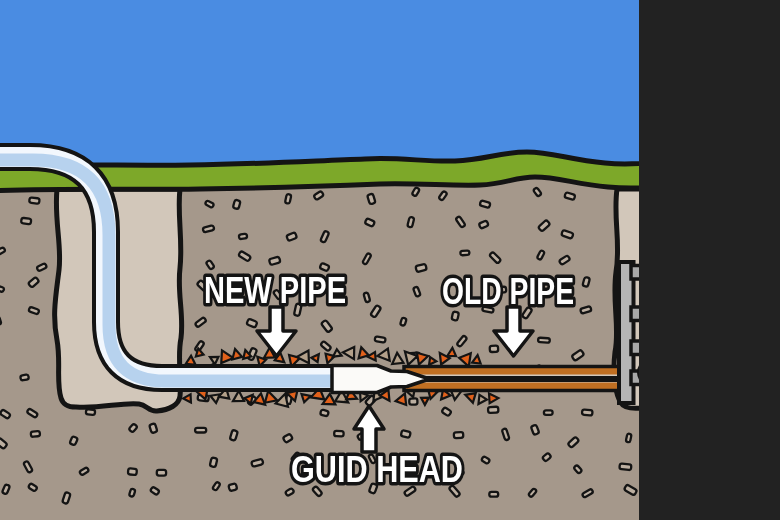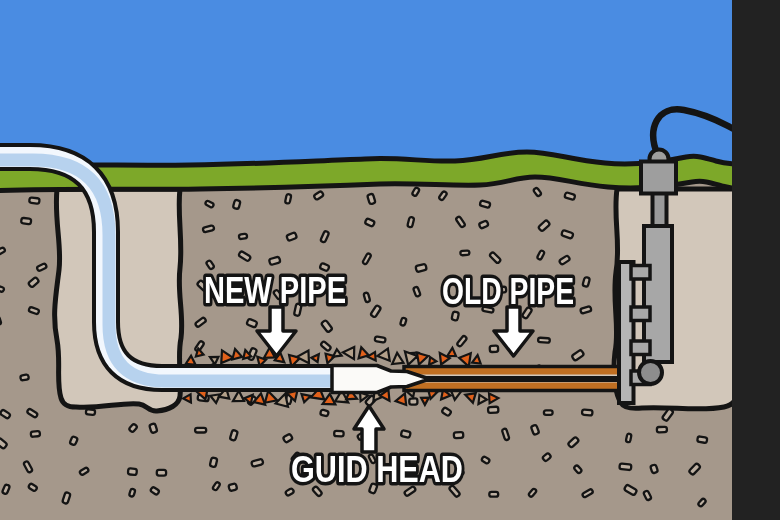--- a/index.html
+++ b/index.html
@@ -1,16 +1,16 @@
 <!DOCTYPE html>
 <html><head>
 <meta charset="utf-8">
 <style>
   html,body{margin:0;padding:0;background:#222;}
-  .stage{position:relative;width:732px;height:520px;overflow:hidden;font-family:"Liberation Sans",sans-serif;}
+  .stage{position:relative;width:639px;height:520px;overflow:hidden;font-family:"Liberation Sans",sans-serif;}
   .stage svg{display:block;}
   text.callout{
     font-family:"Liberation Sans",sans-serif;
     font-weight:bold;
     paint-order:stroke;
     stroke-linejoin:round;
     fill:#ffffff;
     stroke:#141414;
   }
 </style>

